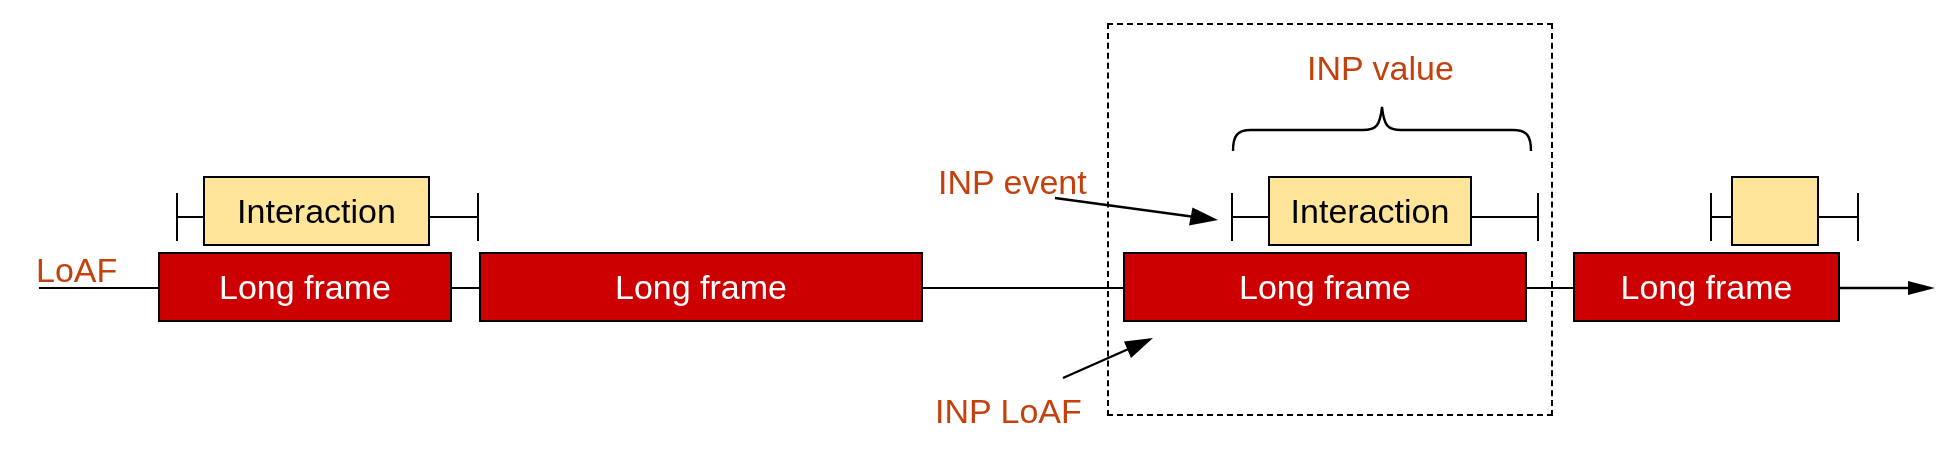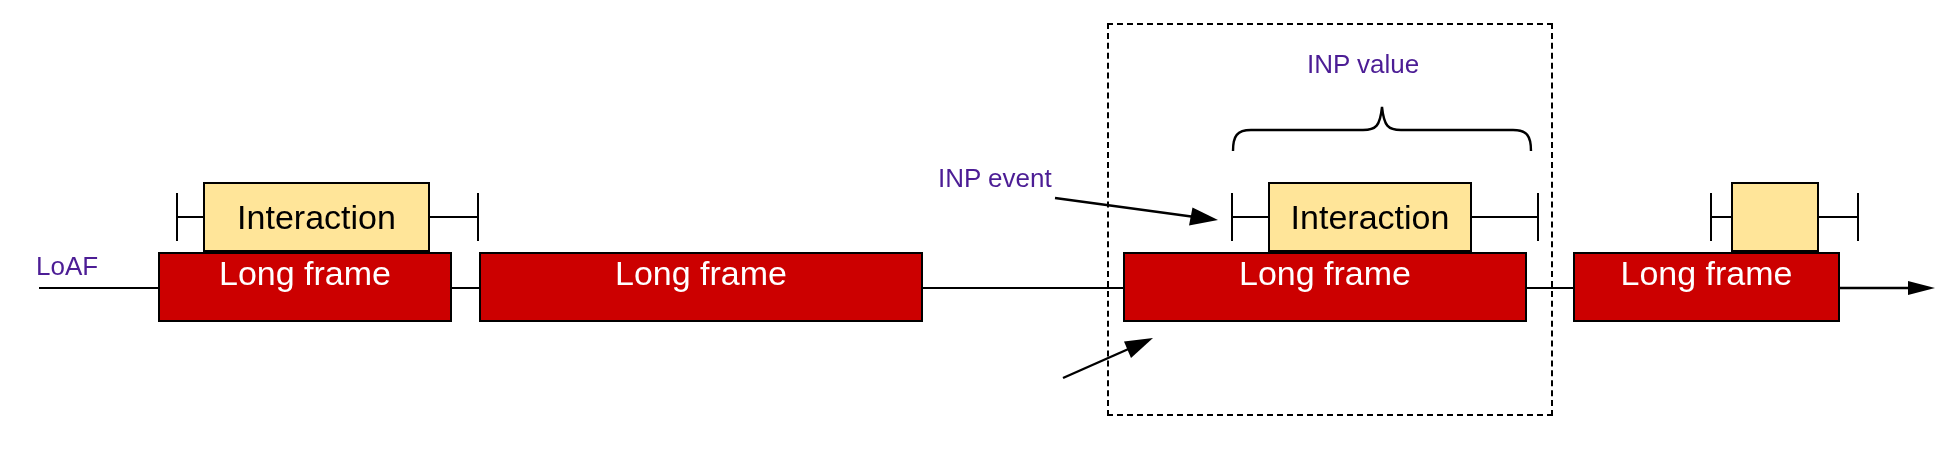--- a/index.html
+++ b/index.html
@@ -10,30 +10,30 @@
     --background:#ffffff;
   }
   *{margin:0;padding:0;box-sizing:border-box}
   html,body{background:var(--background)}
   .canvas{
     position:relative;width:1954px;height:468px;overflow:hidden;
     background:var(--background);
     font-family:"Liberation Sans","DejaVu Sans",sans-serif;
     color:#000;
   }
-  .lbl{position:absolute;font-size:26px;line-height:1.0;white-space:nowrap;color:#4c1d95}
+  .lbl{position:absolute;font-size:34px;line-height:1.0;white-space:nowrap;color:#c2410c}
   .seg{position:absolute;top:287px;height:2px;background:var(--outline)}
   .frame{
     position:absolute;top:252px;height:70px;
     background:var(--long-frame-fill);border:2px solid var(--outline);
     color:var(--long-frame-text);font-size:34px;
-    display:flex;justify-content:center;
+    display:flex;align-items:center;justify-content:center;
   }
   .interaction{
-    position:absolute;top:182px;height:70px;
+    position:absolute;top:176px;height:70px;
     background:var(--interaction-fill);border:2px solid var(--outline);
     color:#000;font-size:34px;
     display:flex;align-items:center;justify-content:center;
   }
   .tick{position:absolute;top:193px;width:2px;height:48px;background:var(--outline)}
   .conn{position:absolute;top:216px;height:2px;background:var(--outline)}
   .dashed-region{
     position:absolute;left:1107px;top:23px;width:446px;height:393px;
     border:2px dashed var(--outline);
   }
@@ -106,18 +106,19 @@
   <svg class="svg-brace" width="300" height="53" viewBox="0 0 300 53">
     <path d="M 1 48 C 1 33 5 27 19 27 L 131 27 C 144 27 148 23 150 4 C 152 23 156 27 169 27 L 281 27 C 295 27 299 33 299 48"></path>
   </svg>
 
   <div class="lbl" style="left:938px;top:165px">INP event</div>
   <svg class="svg-event-arrow" width="175" height="42" viewBox="0 0 175 42">
     <line x1="5" y1="6" x2="145" y2="25"></line>
     <polygon points="168,28 139,33.5 142.5,15.5"></polygon>
   </svg>
 
+  <div class="lbl" style="left:935px;top:394px">INP LoAF</div>
   <svg class="svg-loaf-arrow" width="110" height="56" viewBox="0 0 110 56">
     <line x1="5" y1="48" x2="75" y2="17"></line>
     <polygon points="95,8 73,28 66,11.5"></polygon>
   </svg>
 
 </div>
 
 </body></html>

